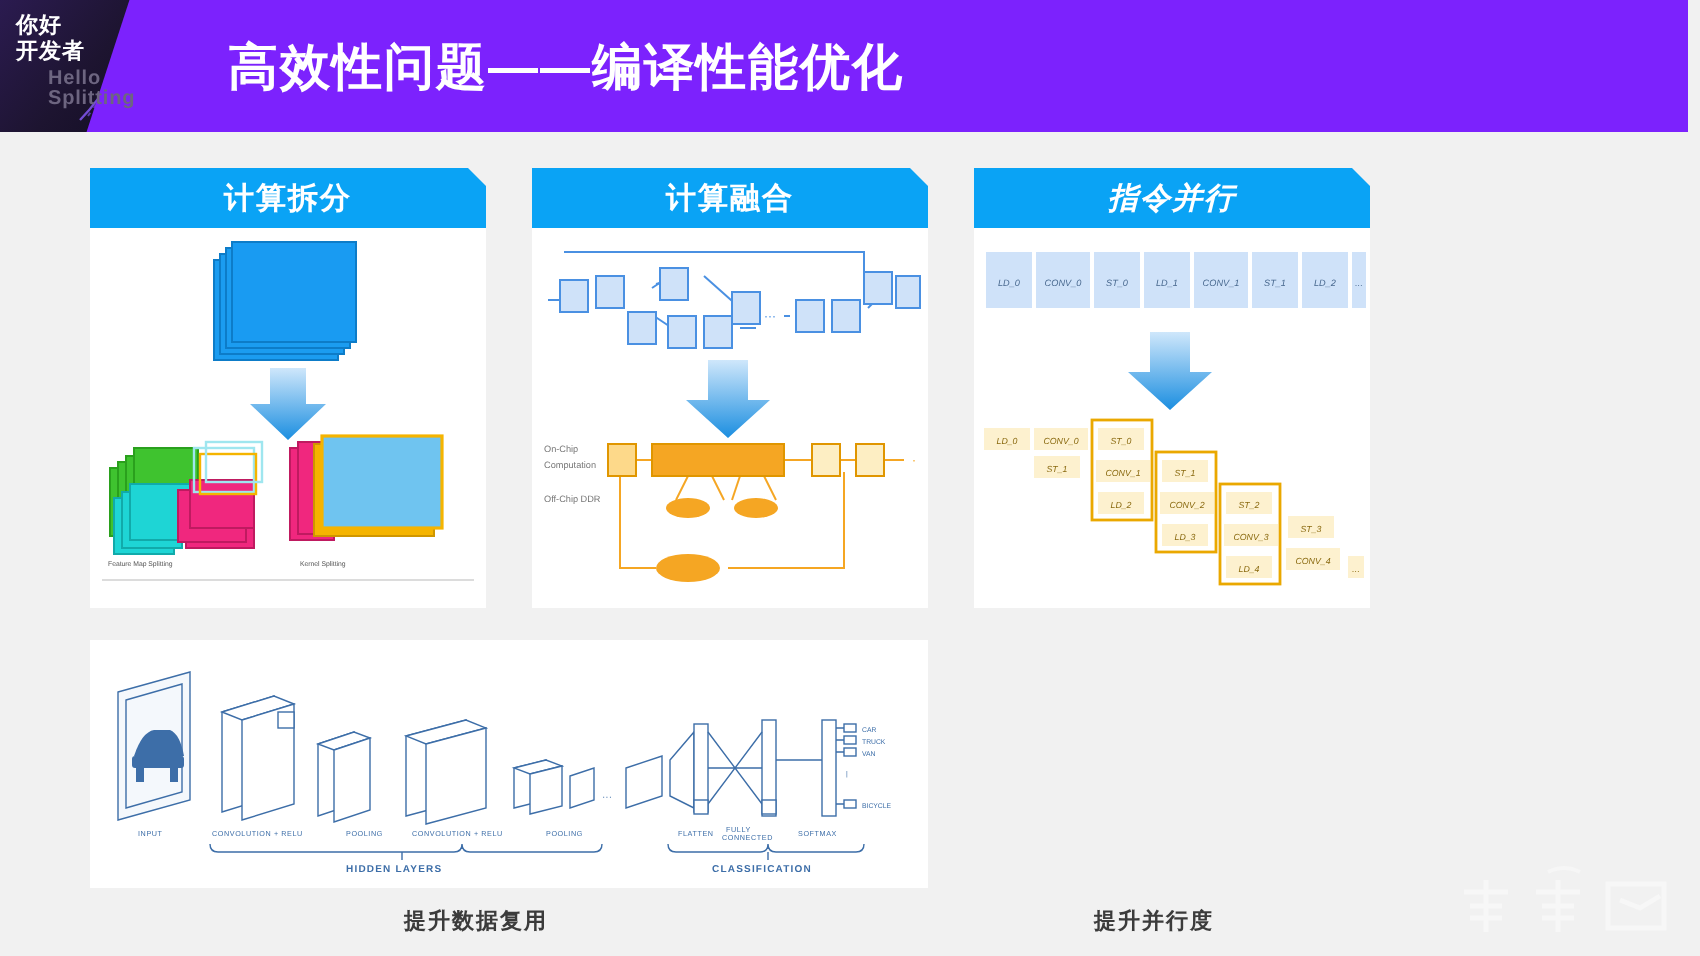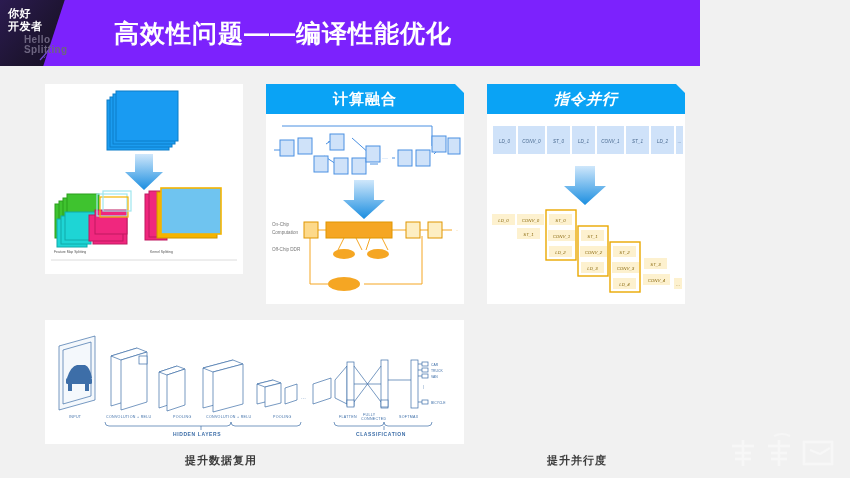--- a/index.html
+++ b/index.html
@@ -3,21 +3,21 @@
 <meta charset="utf-8">
 <style>
   html,body{margin:0;padding:0;}
   body{
     width:850px;height:478px;overflow:hidden;position:relative;
     background:#f1f1f1;
     font-family:"Liberation Sans","DejaVu Sans",sans-serif;
   }
 
   
-  .header{position:absolute;left:0;top:0;width:700px;height:66px;background:#7c22fd;}
+  .header{position:absolute;left:0;top:0;width:844px;height:66px;background:#7c22fd;}
   .logo-panel{position:absolute;left:0;top:0;width:78px;height:66px;
     background:linear-gradient(130deg,#2b1b50 0%,#1d1430 55%,#120d22 100%);
     overflow:hidden;}
   .logo-panel .diag{position:absolute;right:-16px;top:0;width:40px;height:66px;
     background:#7c22fd;transform:skewX(-18deg);}
   .logo-cn{position:absolute;left:8px;top:7px;color:#fff;font-size:11px;font-weight:bold;
     line-height:13px;letter-spacing:.5px;}
   .logo-en{position:absolute;left:24px;top:35px;color:#6d6580;font-size:10px;
     line-height:10px;font-weight:bold;letter-spacing:.4px;}
   .logo-curve{position:absolute;right:6px;top:4px;opacity:.8;}
@@ -29,21 +29,21 @@
   .card.c1{left:45px;} .card.c2{left:266px;text-align:center;} .card.c3{left:487px;font-style:italic;}
   .card-head{position:relative;height:30px;background:#0aa3f5;color:#fff;
     font-size:15px;font-weight:bold;letter-spacing:1px;
     display:flex;align-items:center;justify-content:center;
     clip-path:polygon(0 0,calc(100% - 9px) 0,100% 9px,100% 100%,0 100%);}
   .card-body{height:190px;background:#fff;position:relative;overflow:hidden;}
   .wide-panel{position:absolute;left:45px;top:320px;width:419px;height:124px;background:#fff;}
   .wide-inner{position:absolute;inset:6px;background:#fff;}
 
   .cap{position:absolute;font-size:11px;font-weight:bold;color:#3b3b3b;letter-spacing:1px;}
-  .cap1{left:185px;top:453px;}
+  .cap1{left:202px;top:453px;}
   .cap2{left:547px;top:453px;}
 
   .watermark{position:absolute;right:8px;bottom:6px;width:120px;height:40px;opacity:.45;}
 
   .mini{font-size:3.4px;fill:#555;font-family:"Liberation Sans",sans-serif;}
 </style>
 </head>
 <body>
 
 <div class="header">
@@ -61,20 +61,21 @@
     </div>
     <div class="logo-en">
       <div>Hello</div>
       <div>Splitting</div>
     </div>
   </div>
   <div class="title">高效性问题——编译性能优化</div>
 </div>
 
 <div class="card c1">
+  <div class="card-head">计算拆分</div>
   <div class="card-body">
     <svg width="198" height="190" viewBox="0 0 198 190">
 
       <g>
         <rect x="62" y="16" width="62" height="50" fill="#1b9cf0" stroke="#0d7cc8" stroke-width="1"></rect>
         <rect x="65" y="13" width="62" height="50" fill="#1b9cf0" stroke="#0d7cc8" stroke-width="1"></rect>
         <rect x="68" y="10" width="62" height="50" fill="#1b9cf0" stroke="#0d7cc8" stroke-width="1"></rect>
         <rect x="71" y="7" width="62" height="50" fill="#199bf2" stroke="#0d7cc8" stroke-width="1"></rect>
       </g>
 

